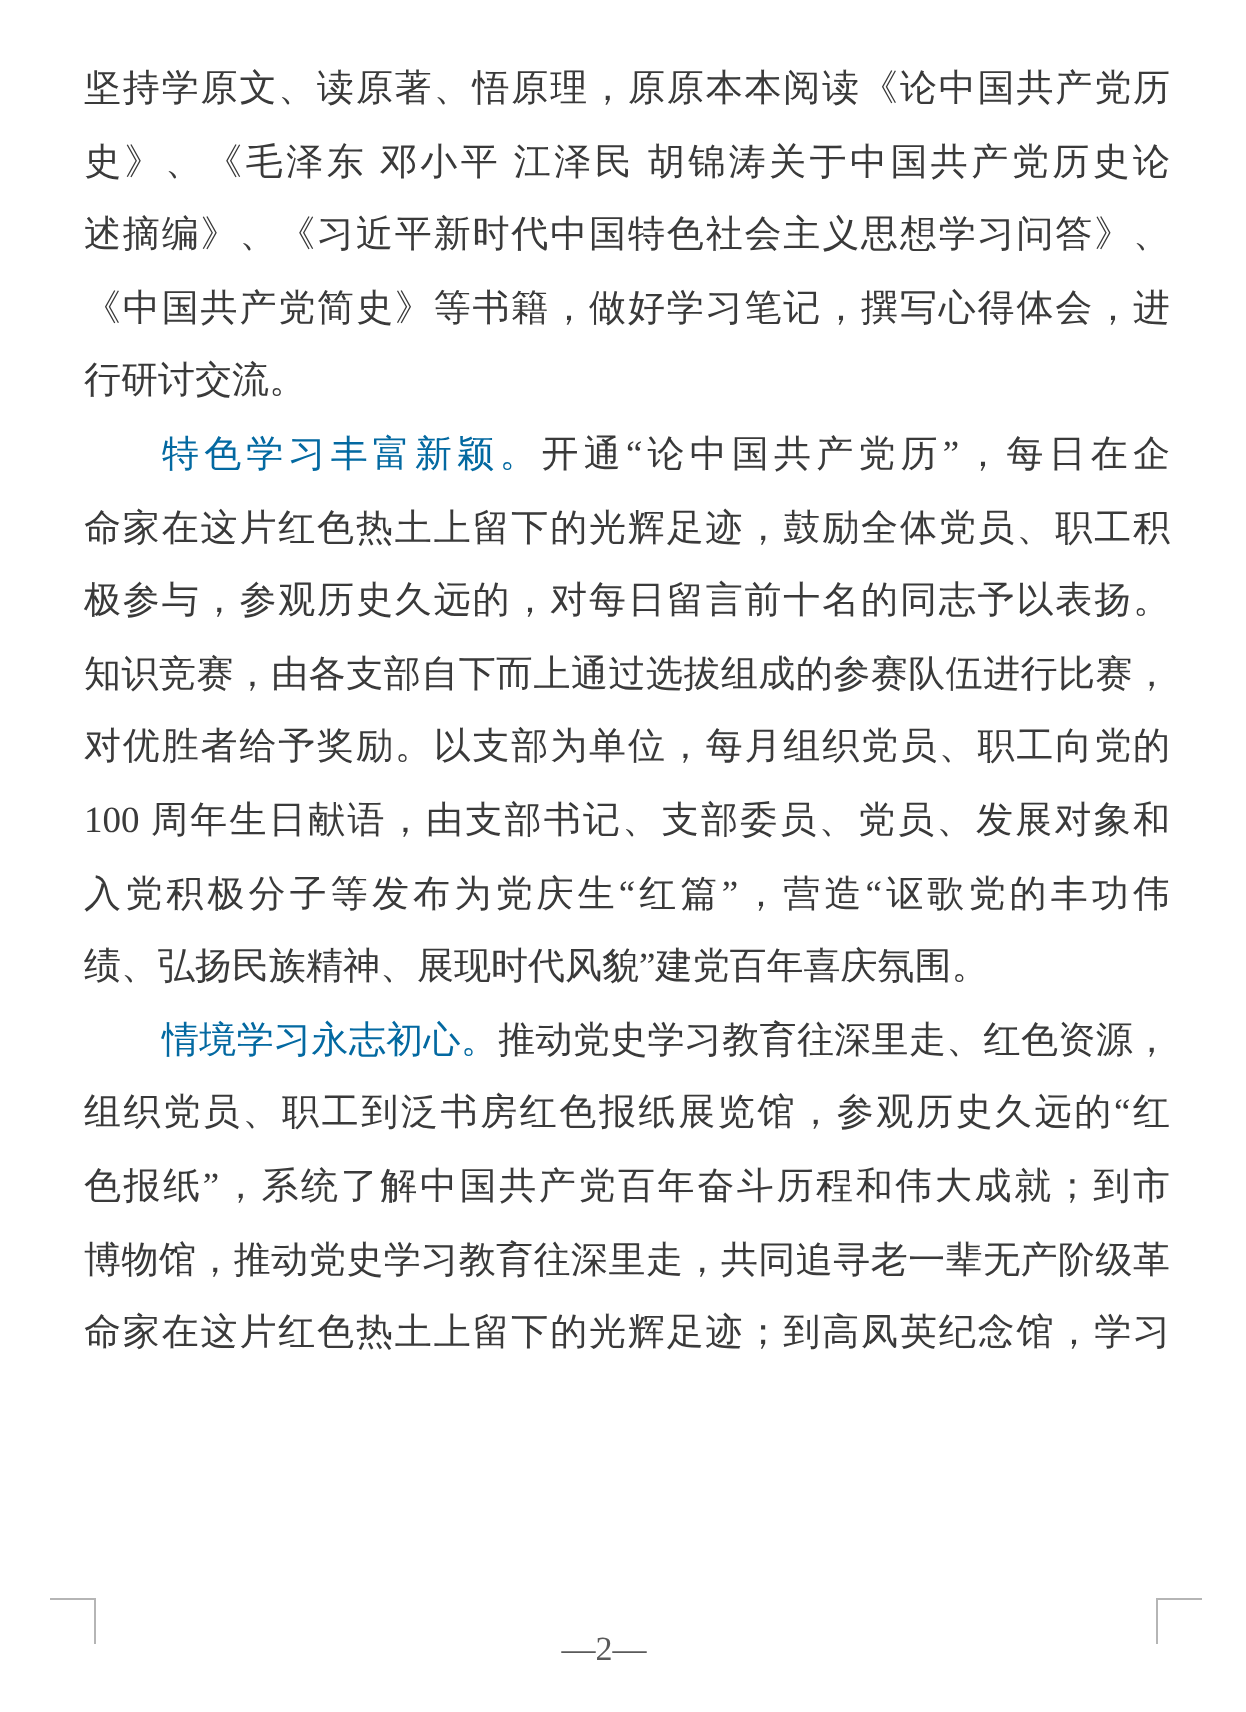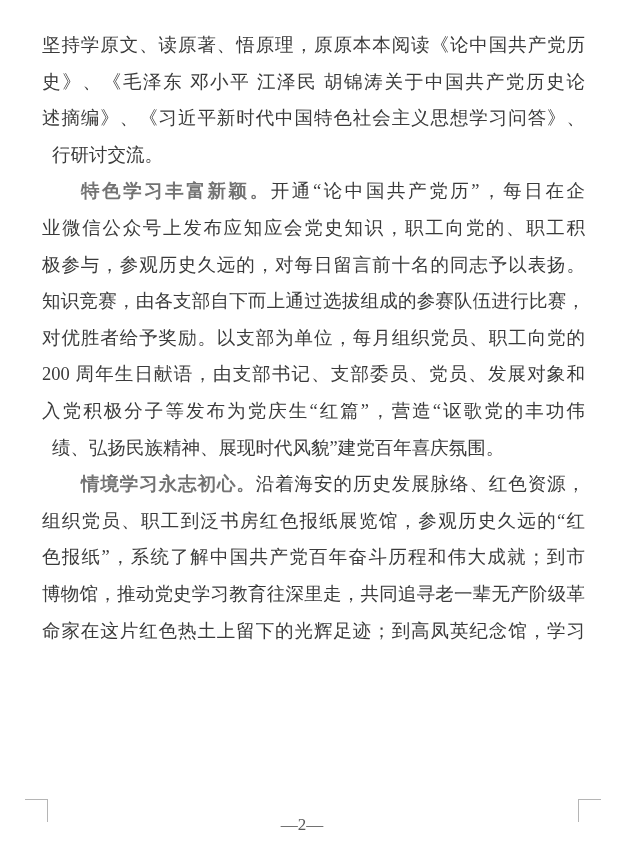--- a/index.html
+++ b/index.html
@@ -27,28 +27,27 @@
     line-height: 36.6px;
     font-size: 18.5px;
     color: #3a3a3a;
     text-align: justify;
     text-align-last: justify;
     text-justify: inter-character;
     overflow: hidden;
   }
   .line.para-end {
     text-align-last: left;
-    margin-left: 10px;
   }
   .line.indent {
     padding-left: 39px;
   }
   .bold-lead {
-    font-weight: bold;
-    color: #737373;
+    font-weight: normal;
+    color: #0369a1;
   }
   .crop-mark {
     position: absolute;
     width: 23px;
     height: 23px;
     box-sizing: border-box;
   }
   .crop-mark.left {
     left: 25px;
     top: 799px;
@@ -76,30 +75,31 @@
 </head>
 <body>
 
 <div class="page">
 
   <div class="text-block">
 
   <div class="line"><span>坚持学原文、读原著、悟原理，原原本本阅读《论中国共产党历</span></div>
       <div class="line"><span>史》、《毛泽东 邓小平 江泽民 胡锦涛关于中国共产党历史论</span></div>
       <div class="line"><span>述摘编》、《习近平新时代中国特色社会主义思想学习问答》、</span></div>
+      <div class="line"><span>《中国共产党简史》等书籍，做好学习笔记，撰写心得体会，进</span></div>
       <div class="line para-end"><span>行研讨交流。</span></div>
       <div class="line indent"><span class="bold-lead">特色学习丰富新颖。</span><span>开通“论中国共产党历”，每日在企</span></div>
-      <div class="line"><span>业微信公众号上发布应知应会党史知识，职工向党的、职工积</span></div>
+      <div class="line"><span>命家在这片红色热土上留下的光辉足迹，鼓励全体党员、职工积</span></div>
       <div class="line"><span>极参与，参观历史久远的，对每日留言前十名的同志予以表扬。</span></div>
       <div class="line"><span>知识竞赛，由各支部自下而上通过选拔组成的参赛队伍进行比赛，</span></div>
       <div class="line"><span>对优胜者给予奖励。以支部为单位，每月组织党员、职工向党的</span></div>
-      <div class="line"><span>200 周年生日献语，由支部书记、支部委员、党员、发展对象和</span></div>
+      <div class="line"><span>100 周年生日献语，由支部书记、支部委员、党员、发展对象和</span></div>
       <div class="line"><span>入党积极分子等发布为党庆生“红篇”，营造“讴歌党的丰功伟</span></div>
       <div class="line para-end"><span>绩、弘扬民族精神、展现时代风貌”建党百年喜庆氛围。</span></div>
-      <div class="line indent"><span class="bold-lead">情境学习永志初心。</span><span>沿着海安的历史发展脉络、红色资源，</span></div>
+      <div class="line indent"><span class="bold-lead">情境学习永志初心。</span><span>推动党史学习教育往深里走、红色资源，</span></div>
       <div class="line"><span>组织党员、职工到泛书房红色报纸展览馆，参观历史久远的“红</span></div>
       <div class="line"><span>色报纸”，系统了解中国共产党百年奋斗历程和伟大成就；到市</span></div>
       <div class="line"><span>博物馆，推动党史学习教育往深里走，共同追寻老一辈无产阶级革</span></div>
       <div class="line"><span>命家在这片红色热土上留下的光辉足迹；到高凤英纪念馆，学习</span></div>
     </div>
 
   <div class="crop-mark left"></div>
   <div class="crop-mark right"></div>
 
   <div class="page-footer">—2—</div>

